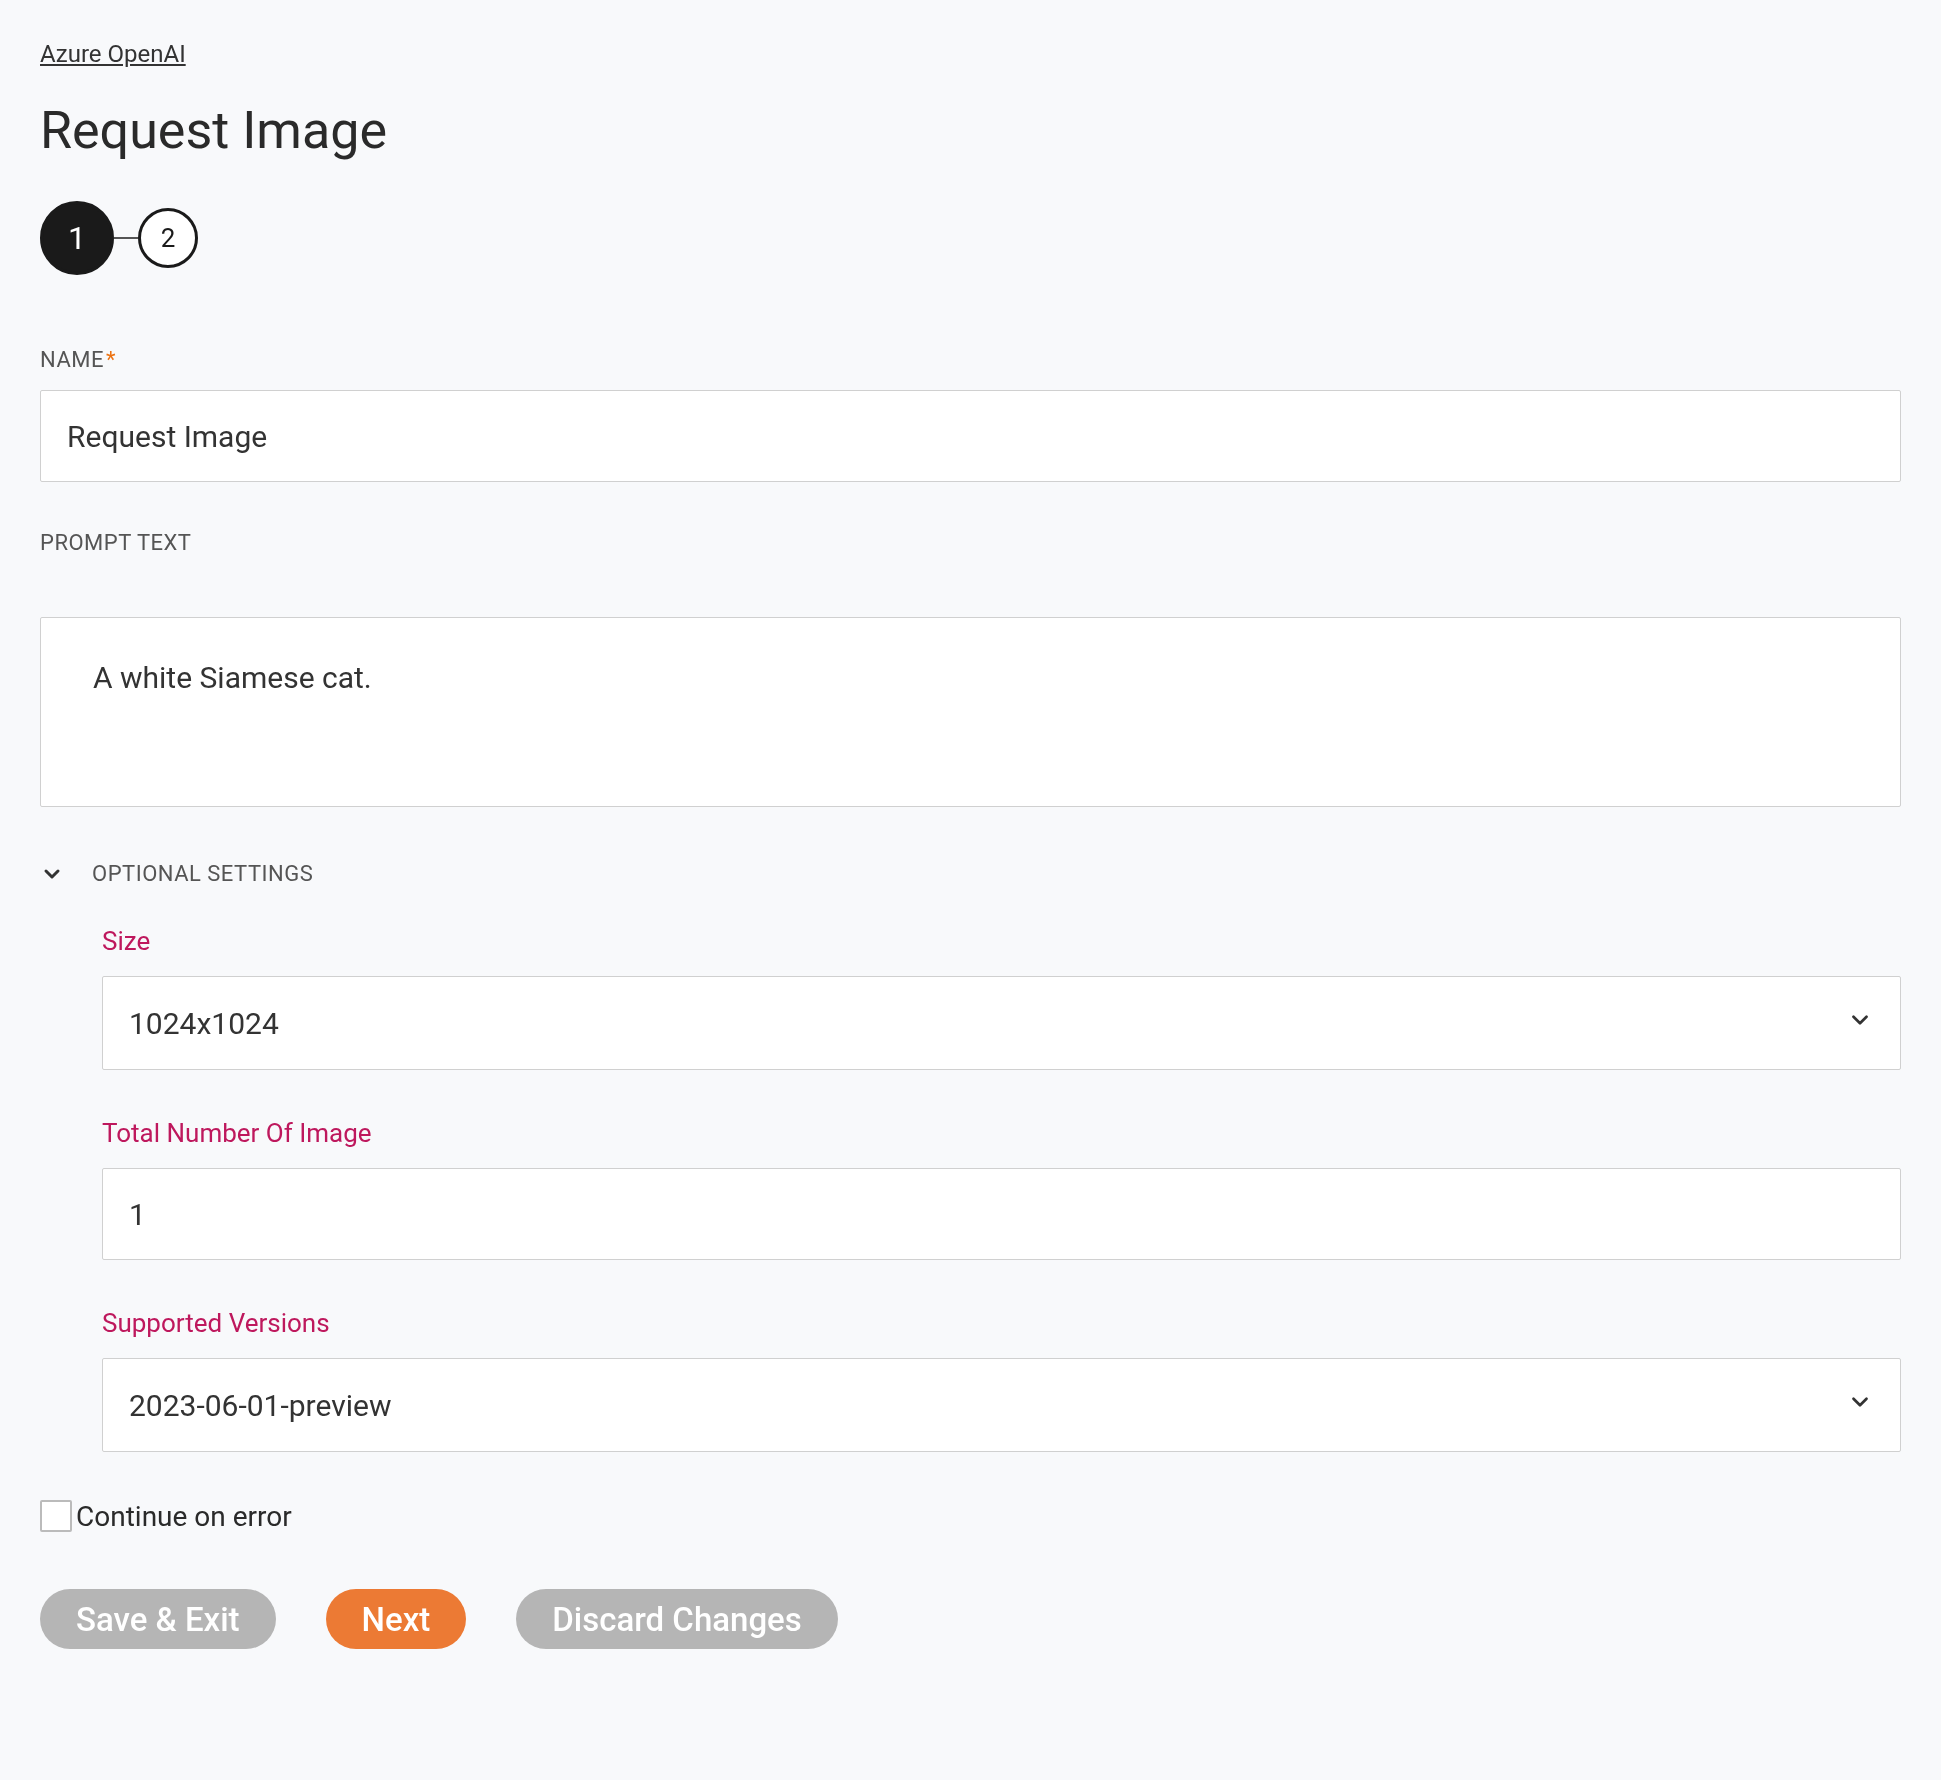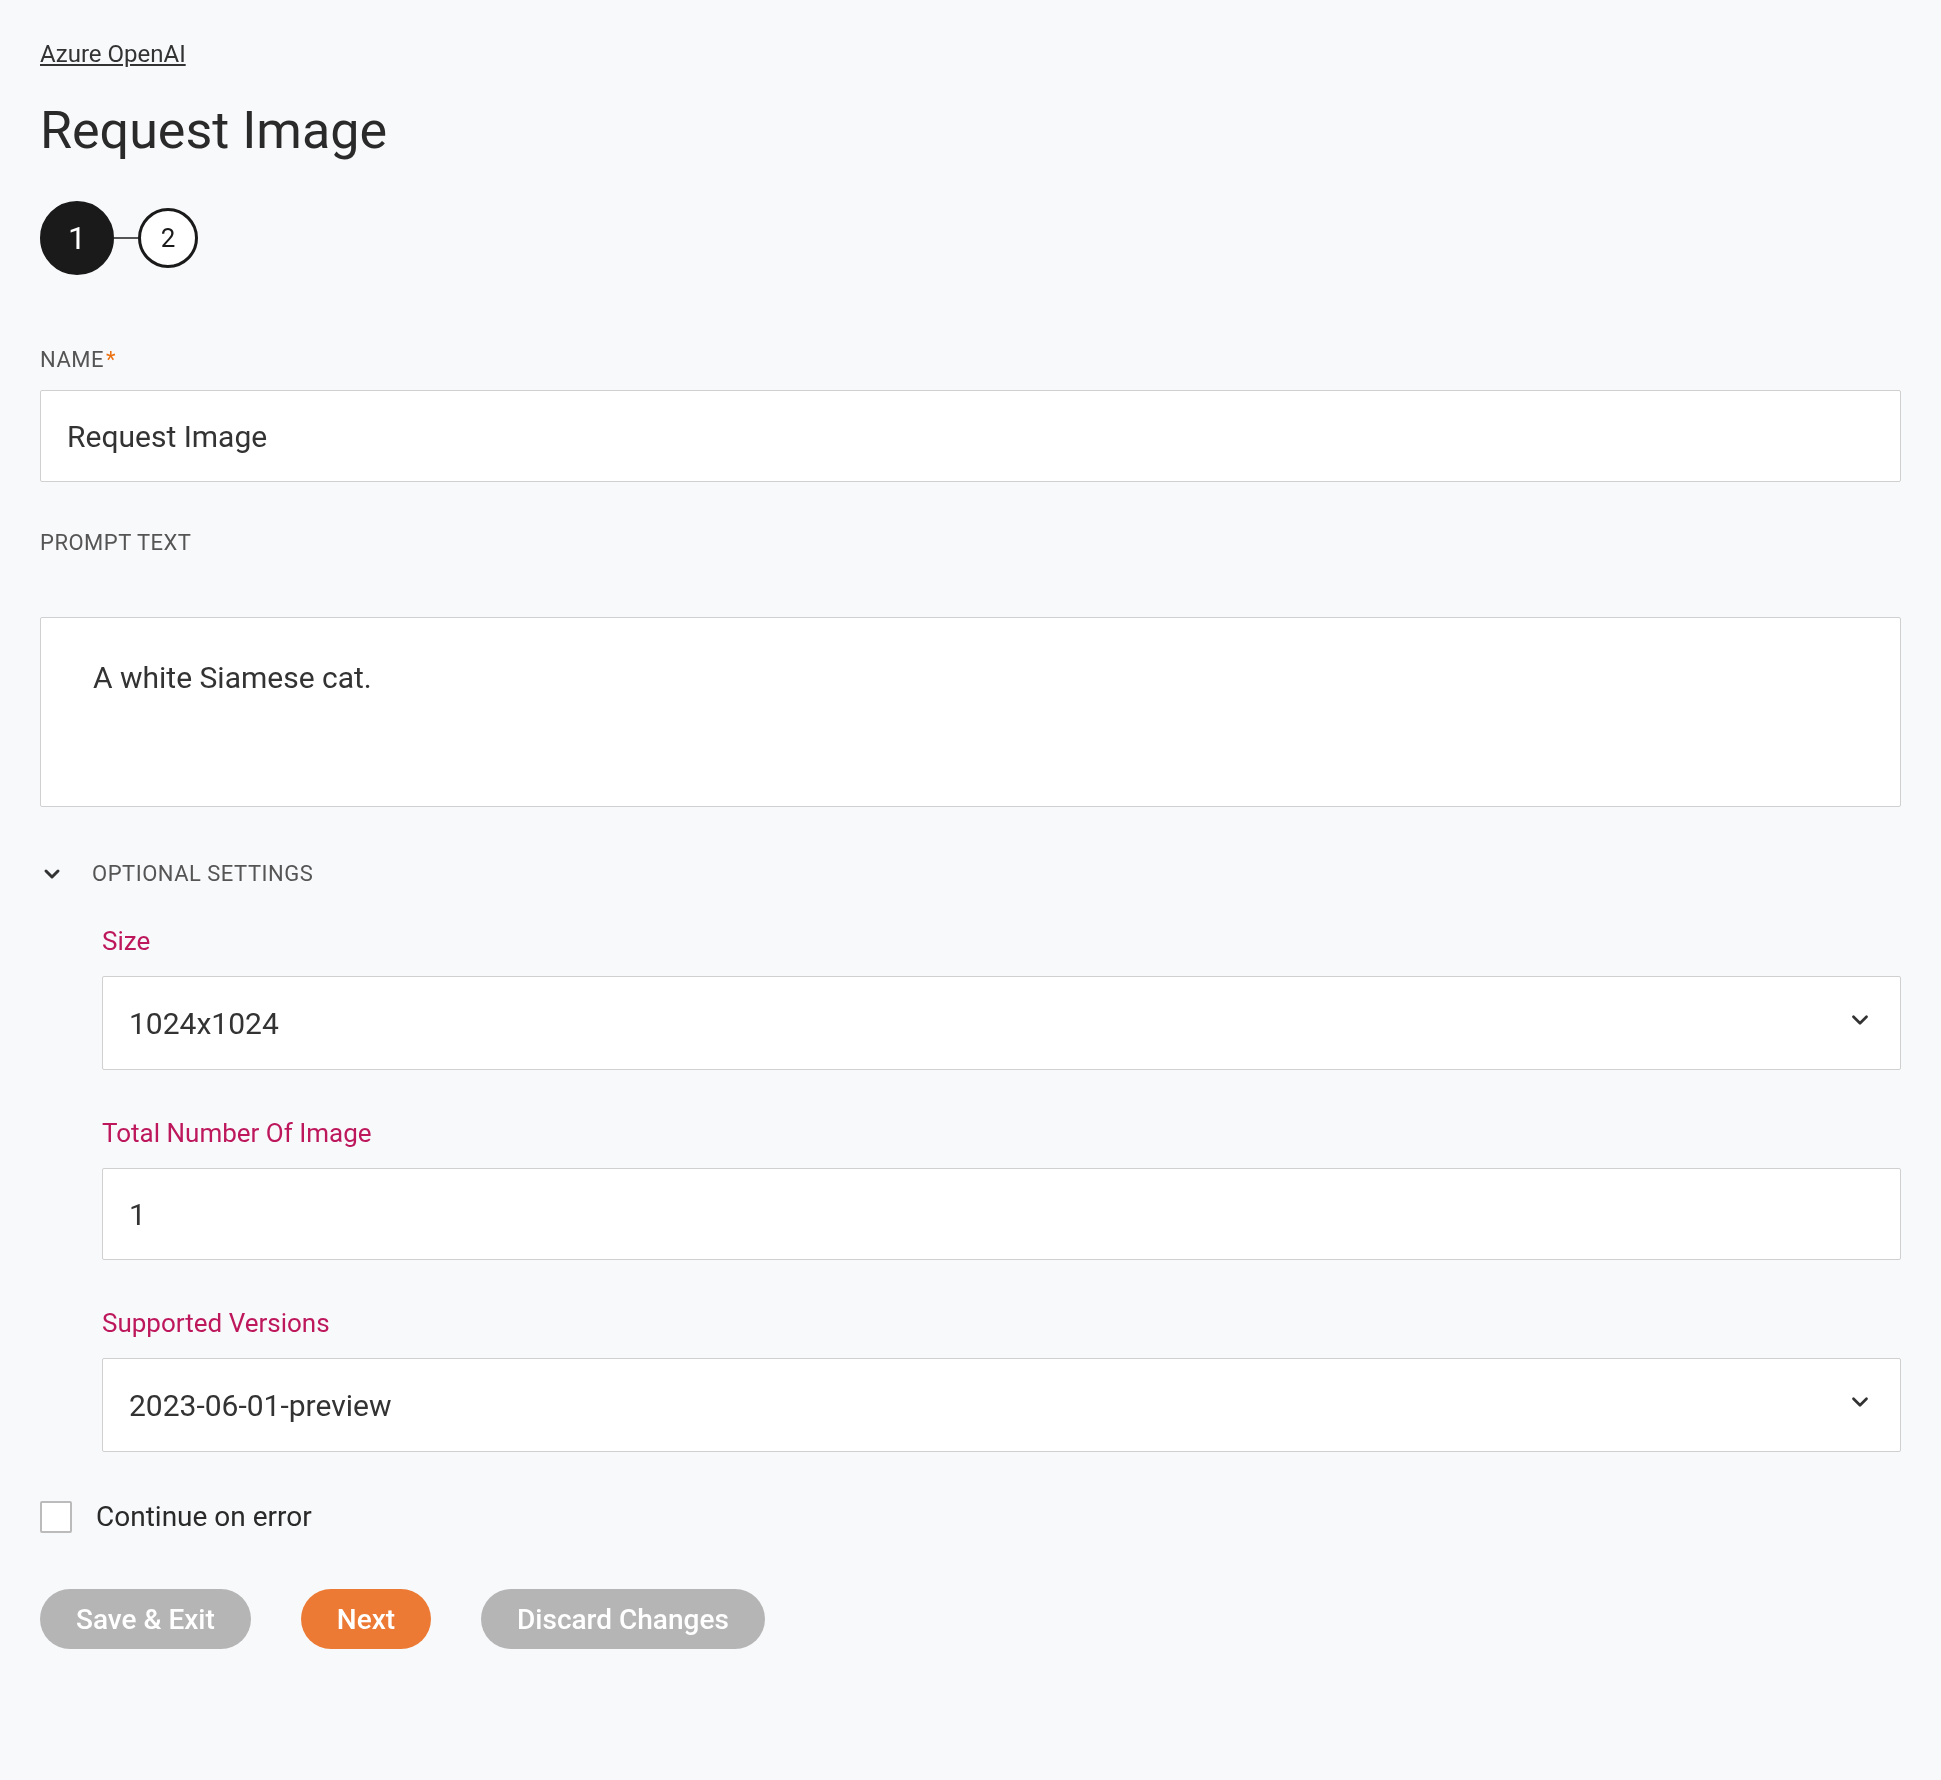--- a/index.html
+++ b/index.html
@@ -148,22 +148,21 @@
     }
     .select-chevron {
       position: absolute;
       right: 28px;
       top: 50%;
       transform: translateY(-50%);
       pointer-events: none;
     }
     .checkbox-row {
       display: flex;
-      align-items: center;
-      gap: 24px;
+      gap: 4px;
       margin-bottom: 56px;
     }
     .checkbox-input {
       width: 32px;
       height: 32px;
       border: 2px solid #bbb;
       background-color: #fff;
       cursor: pointer;
       appearance: none;
       -webkit-appearance: none;
@@ -177,21 +176,21 @@
     .button-row {
       display: flex;
       gap: 50px;
       align-items: center;
     }
     .btn {
       height: 60px;
       padding: 0 36px;
       border: none;
       border-radius: 30px;
-      font-size: 28px;
+      font-size: 33px;
       font-weight: 500;
       cursor: pointer;
       font-family: inherit;
       display: flex;
       align-items: center;
       justify-content: center;
     }
     .btn-secondary {
       background-color: #b5b5b5;
       color: #fff;

